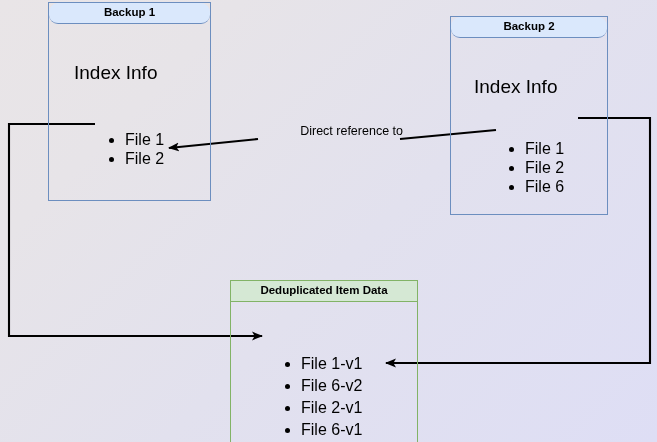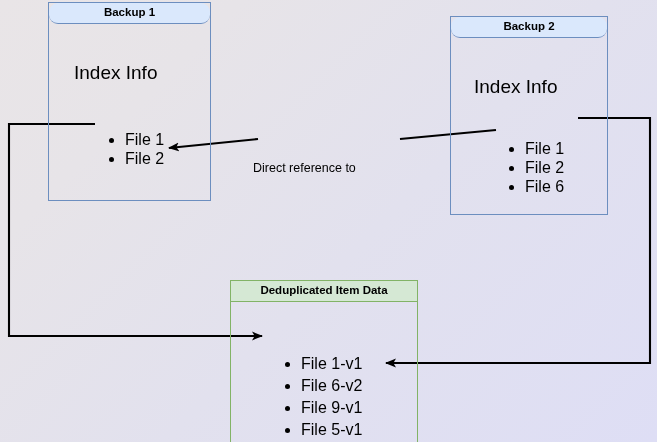--- a/index.html
+++ b/index.html
@@ -96,24 +96,23 @@
     white-space: nowrap;
   }
   ul.file-list.wide li {
     line-height: 22px;
   }
   
   .edge-label {
     position: absolute;
     font-size: 12.5px;
     color: #000000;
-    text-align: left;
+    text-align: right;
     line-height: 16px;
     white-space: nowrap;
-    margin-top: 37px;
   }
 </style>
 </head>
 <body>
 
 <div id="canvas">
 
   <svg id="wires" viewBox="0 0 657 442" xmlns="http://www.w3.org/2000/svg">
     <defs>
       <marker id="arrowRight" markerWidth="12" markerHeight="12" refX="10" refY="5" orient="auto" markerUnits="userSpaceOnUse">
@@ -160,22 +159,22 @@
       </ul>
     </div>
   </div>
 
   <div class="node node-green" style="left:230px; top:280px; width:188px; height:186px;">
     <div class="node-header">Deduplicated Item Data</div>
     <div class="node-body">
       <ul class="file-list wide" style="left:40px; top:35px;">
         <li>File 1-v1</li>
         <li>File 6-v2</li>
-        <li>File 9-v1</li>
-        <li>File 5-v1</li>
+        <li>File 2-v1</li>
+        <li>File 6-v1</li>
       </ul>
     </div>
   </div>
 
   <div class="edge-label" style="left:253px; top:123px; width:150px;">
     <div>Direct reference to</div>
   </div>
 
 </div>
 

